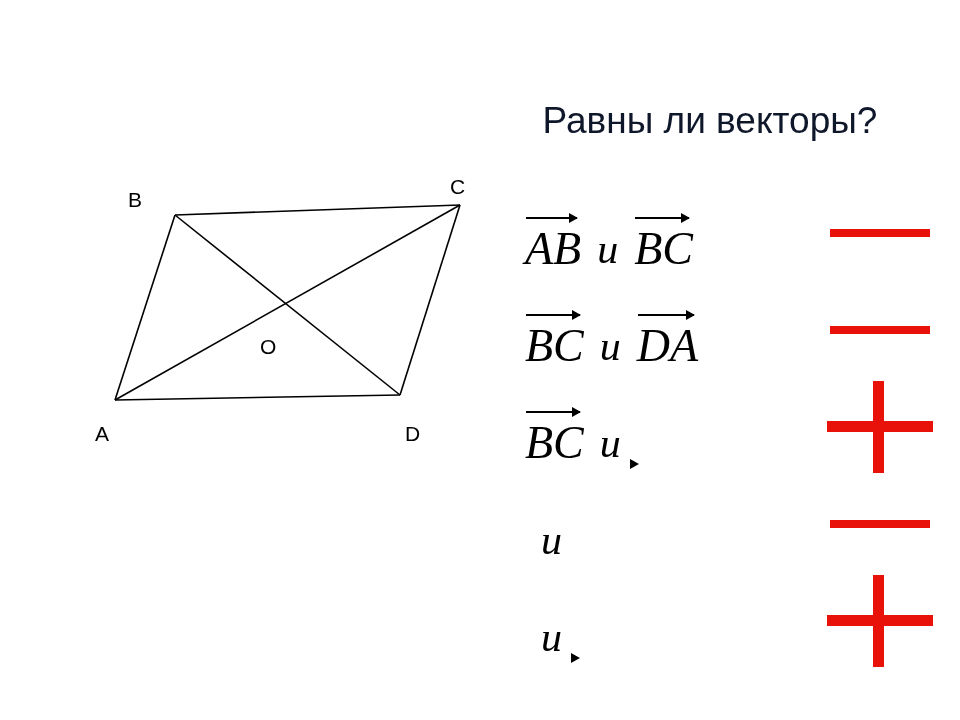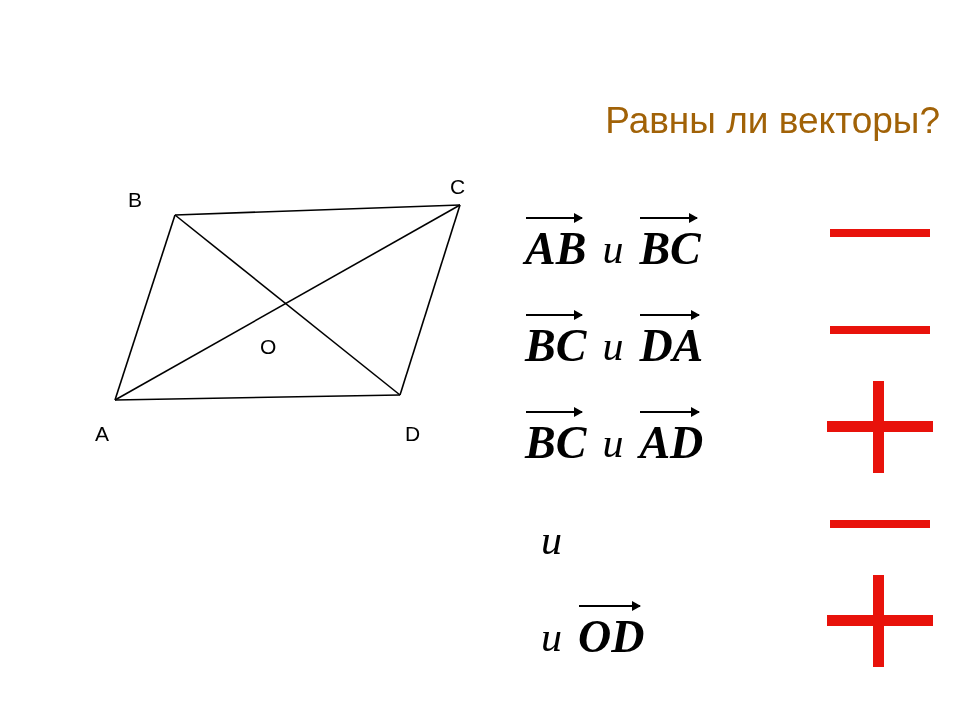--- a/index.html
+++ b/index.html
@@ -15,24 +15,24 @@
     overflow: hidden;
     font-family: "Liberation Sans", sans-serif;
   }
 
   
   #title {
     position: absolute;
     left: 480px;
     top: 100px;
     width: 460px;
-    text-align: right;
+    text-align: center;
     font-family: "Liberation Sans", sans-serif;
     font-size: 37px;
-    color: #a16207;
+    color: #0f172a;
     white-space: nowrap;
   }
 
   
   #figure {
     position: absolute;
     left: 60px;
     top: 150px;
     width: 430px;
     height: 340px;
@@ -71,21 +71,21 @@
     height: 90px;
     display: flex;
     align-items: flex-end;
     justify-content: flex-start;
   }
   .vec {
     position: relative;
     display: inline-block;
     font-family: "Liberation Serif", serif;
     font-style: italic;
-    font-weight: bold;
+    font-weight: normal;
     font-size: 46px;
     line-height: 52px;
     color: #000000;
     padding-top: 14px;
   }
   .vec .bar {
     position: absolute;
     left: 1px;
     right: 4px;
     top: 8px;
@@ -194,41 +194,41 @@
       </div>
       <div class="mark minus">
         <span class="hbar"></span>
       </div>
     </div>
 
     <div class="row">
       <div class="pair">
         <span class="vec"><span class="bar"></span><span>BC</span></span>
         <span class="conj">и</span>
-        <span class="vec"><span class="bar"></span><span>AD</span></span>
+        <span class="vec"><span class="bar"></span></span>
       </div>
       <div class="mark plus">
         <span class="hbar"></span>
         <span class="vbar"></span>
       </div>
     </div>
 
     <div class="row">
       <div class="pair">
         <span class="conj">и</span>
       </div>
       <div class="mark minus">
         <span class="hbar"></span>
       </div>
     </div>
 
     <div class="row">
       <div class="pair">
         <span class="conj">и</span>
-        <span class="vec"><span class="bar"></span><span>OD</span></span>
+        <span class="vec"><span class="bar"></span></span>
       </div>
       <div class="mark plus">
         <span class="hbar"></span>
         <span class="vbar"></span>
       </div>
     </div>
 
   </div>
 </div>
 

